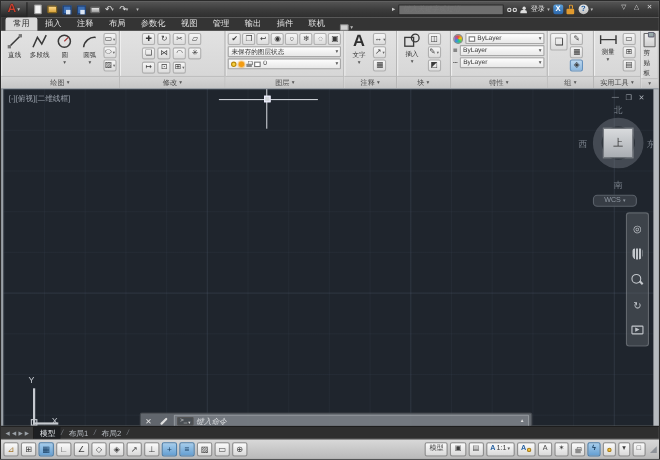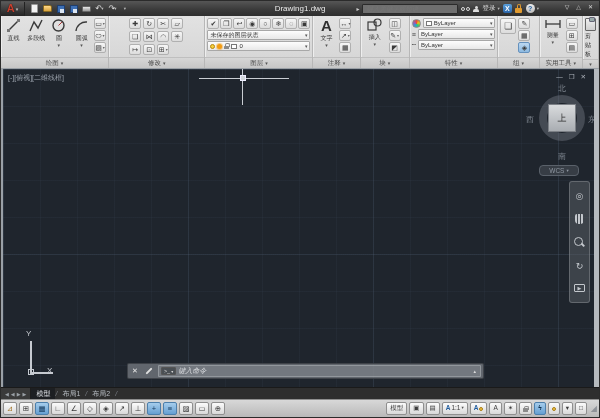--- a/index.html
+++ b/index.html
@@ -174,21 +174,20 @@
           <span class="qdd">▾</span>
         </span>
       <span class="qbtn">
           <span class="qglyph">↷</span>
           <span class="qdd">▾</span>
         </span>
       <span class="qbtn">
           <span class="qdd">▾</span>
         </span>
     </div>
-    <div class="title">Drawing1.dwg</div>
     <div class="infocenter">
       <span class="ic-expand">▸</span>
       <input class="searchbox" placeholder="键入关键字或短语" style="">
       <span class="binocs">
           <i></i>
           <i></i>
         </span>
       <span class="person"></span>
       <span class="signin">登录</span>
       <span class="qdd">▾</span>
@@ -200,20 +199,36 @@
       <span class="helpchip">?</span>
       <span class="qdd">▾</span>
     </div>
     <div class="winbtns">
       <span>▽</span>
       <span>△</span>
       <span>✕</span>
     </div>
   </div>
 
+  <div class="tabrow">
+    <span class="rtab active">常用</span>
+    <span class="rtab">插入</span>
+    <span class="rtab">注释</span>
+    <span class="rtab">布局</span>
+    <span class="rtab">参数化</span>
+    <span class="rtab">视图</span>
+    <span class="rtab">管理</span>
+    <span class="rtab">输出</span>
+    <span class="rtab">插件</span>
+    <span class="rtab">联机</span>
+    <span class="ribbon-opt">
+      <span class="scr"></span>
+      <span class="dd">▾</span>
+    </span>
+  </div>
 
   <div class="ribbon">
 
     <div class="panel" style="width:108px">
       <div class="pcontent">
         <div class="bb">
           <svg width="15" height="15" viewBox="0 0 15 15">
               <line x1="2" y1="13" x2="13" y2="2" stroke="#3a3a3a" stroke-width="1.4"></line>
               <rect x="1" y="11" width="3" height="3" fill="#777"></rect>
               <rect x="11" y="1" width="3" height="3" fill="#777"></rect>

